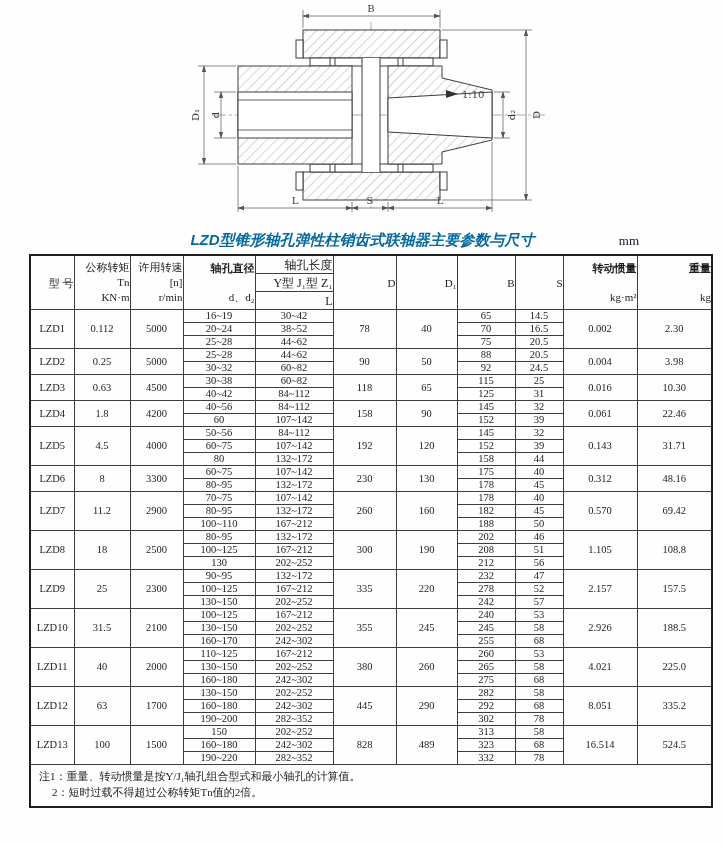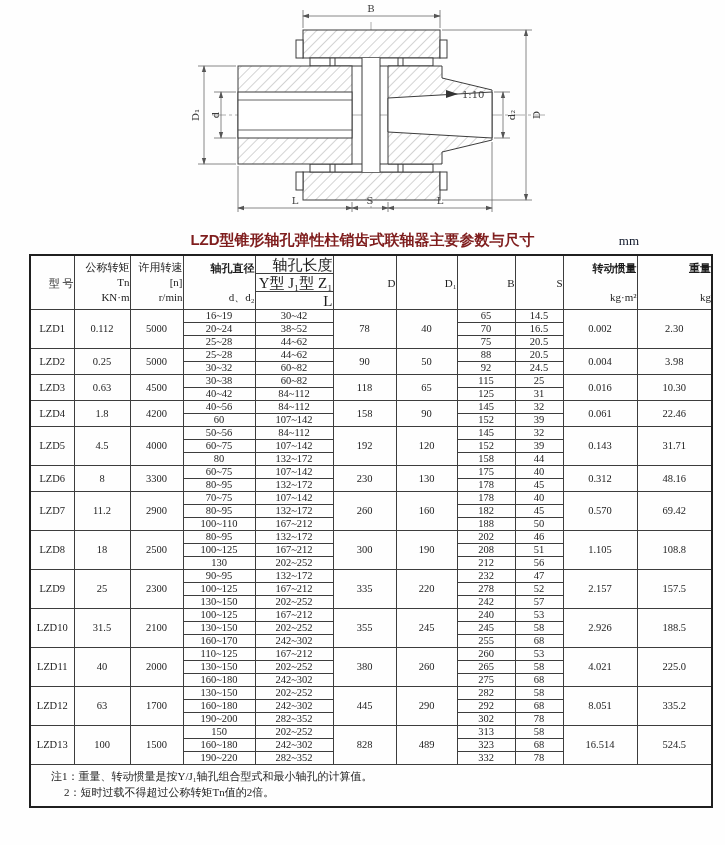--- a/index.html
+++ b/index.html
@@ -5,33 +5,33 @@
   html,body{margin:0;padding:0;background:#ffffff;}
   body{width:725px;height:845px;font-family:"Liberation Serif","DejaVu Serif",serif;color:#222;}
   .page{position:relative;width:725px;height:845px;background:#fefefe;overflow:hidden;}
 
   
   .drawing{display:block;margin:0;}
   .drawing text{font-family:"DejaVu Serif","Liberation Serif",serif;fill:#3a3a3a;font-size:10px;}
 
   
   .title-bar{position:relative;height:26px;line-height:24px;text-align:center;}
-  .title-bar .title{font-family:"Liberation Sans","DejaVu Sans",sans-serif;font-weight:bold;font-size:15px;color:#7f1d1d;}
+  .title-bar .title{font-family:"Liberation Sans","DejaVu Sans",sans-serif;font-weight:bold;font-size:15px;color:#0369a1;font-style:italic;}
   .title-bar .unit{position:absolute;right:86px;top:1px;font-size:13px;color:#0f172a;}
 
   
   table.spec{border-collapse:collapse;table-layout:fixed;width:682px;margin-left:29px;border:2px solid #1f1f1f;}
   .spec th,.spec td{border:1px solid #3d3d3d;text-align:center;vertical-align:middle;
     padding:0;font-size:10.5px;line-height:12px;height:12px;font-weight:normal;color:#1c1c1c;
     overflow:hidden;white-space:nowrap;}
   .spec thead th{font-size:11px;line-height:14px;height:auto;text-align:right;}
-  .spec thead .sub-th{font-size:15px;height:17px;}
+  .spec thead .sub-th{font-size:12px;height:17px;}
   .spec thead th div{line-height:15px;}
   .spec thead th.pad-gap div:first-child{margin-bottom:14px;font-weight:bold;}
-  .spec tfoot td{text-align:left;height:auto;padding:3px 6px 6px 20px;font-size:11px;line-height:16px;}
+  .spec tfoot td{text-align:left;height:auto;padding:3px 6px 6px 8px;font-size:11px;line-height:16px;}
   .spec tfoot .note-line-2{padding-left:13px;}
 </style>
 </head>
 <body>
 <div class="page">
 
 <svg class="drawing" width="725" height="228" viewBox="0 0 725 228">
   <defs>
     <pattern id="hatch" width="7" height="7" patternUnits="userSpaceOnUse" patternTransform="rotate(45)">
       <rect width="7" height="7" fill="#ffffff"></rect>

